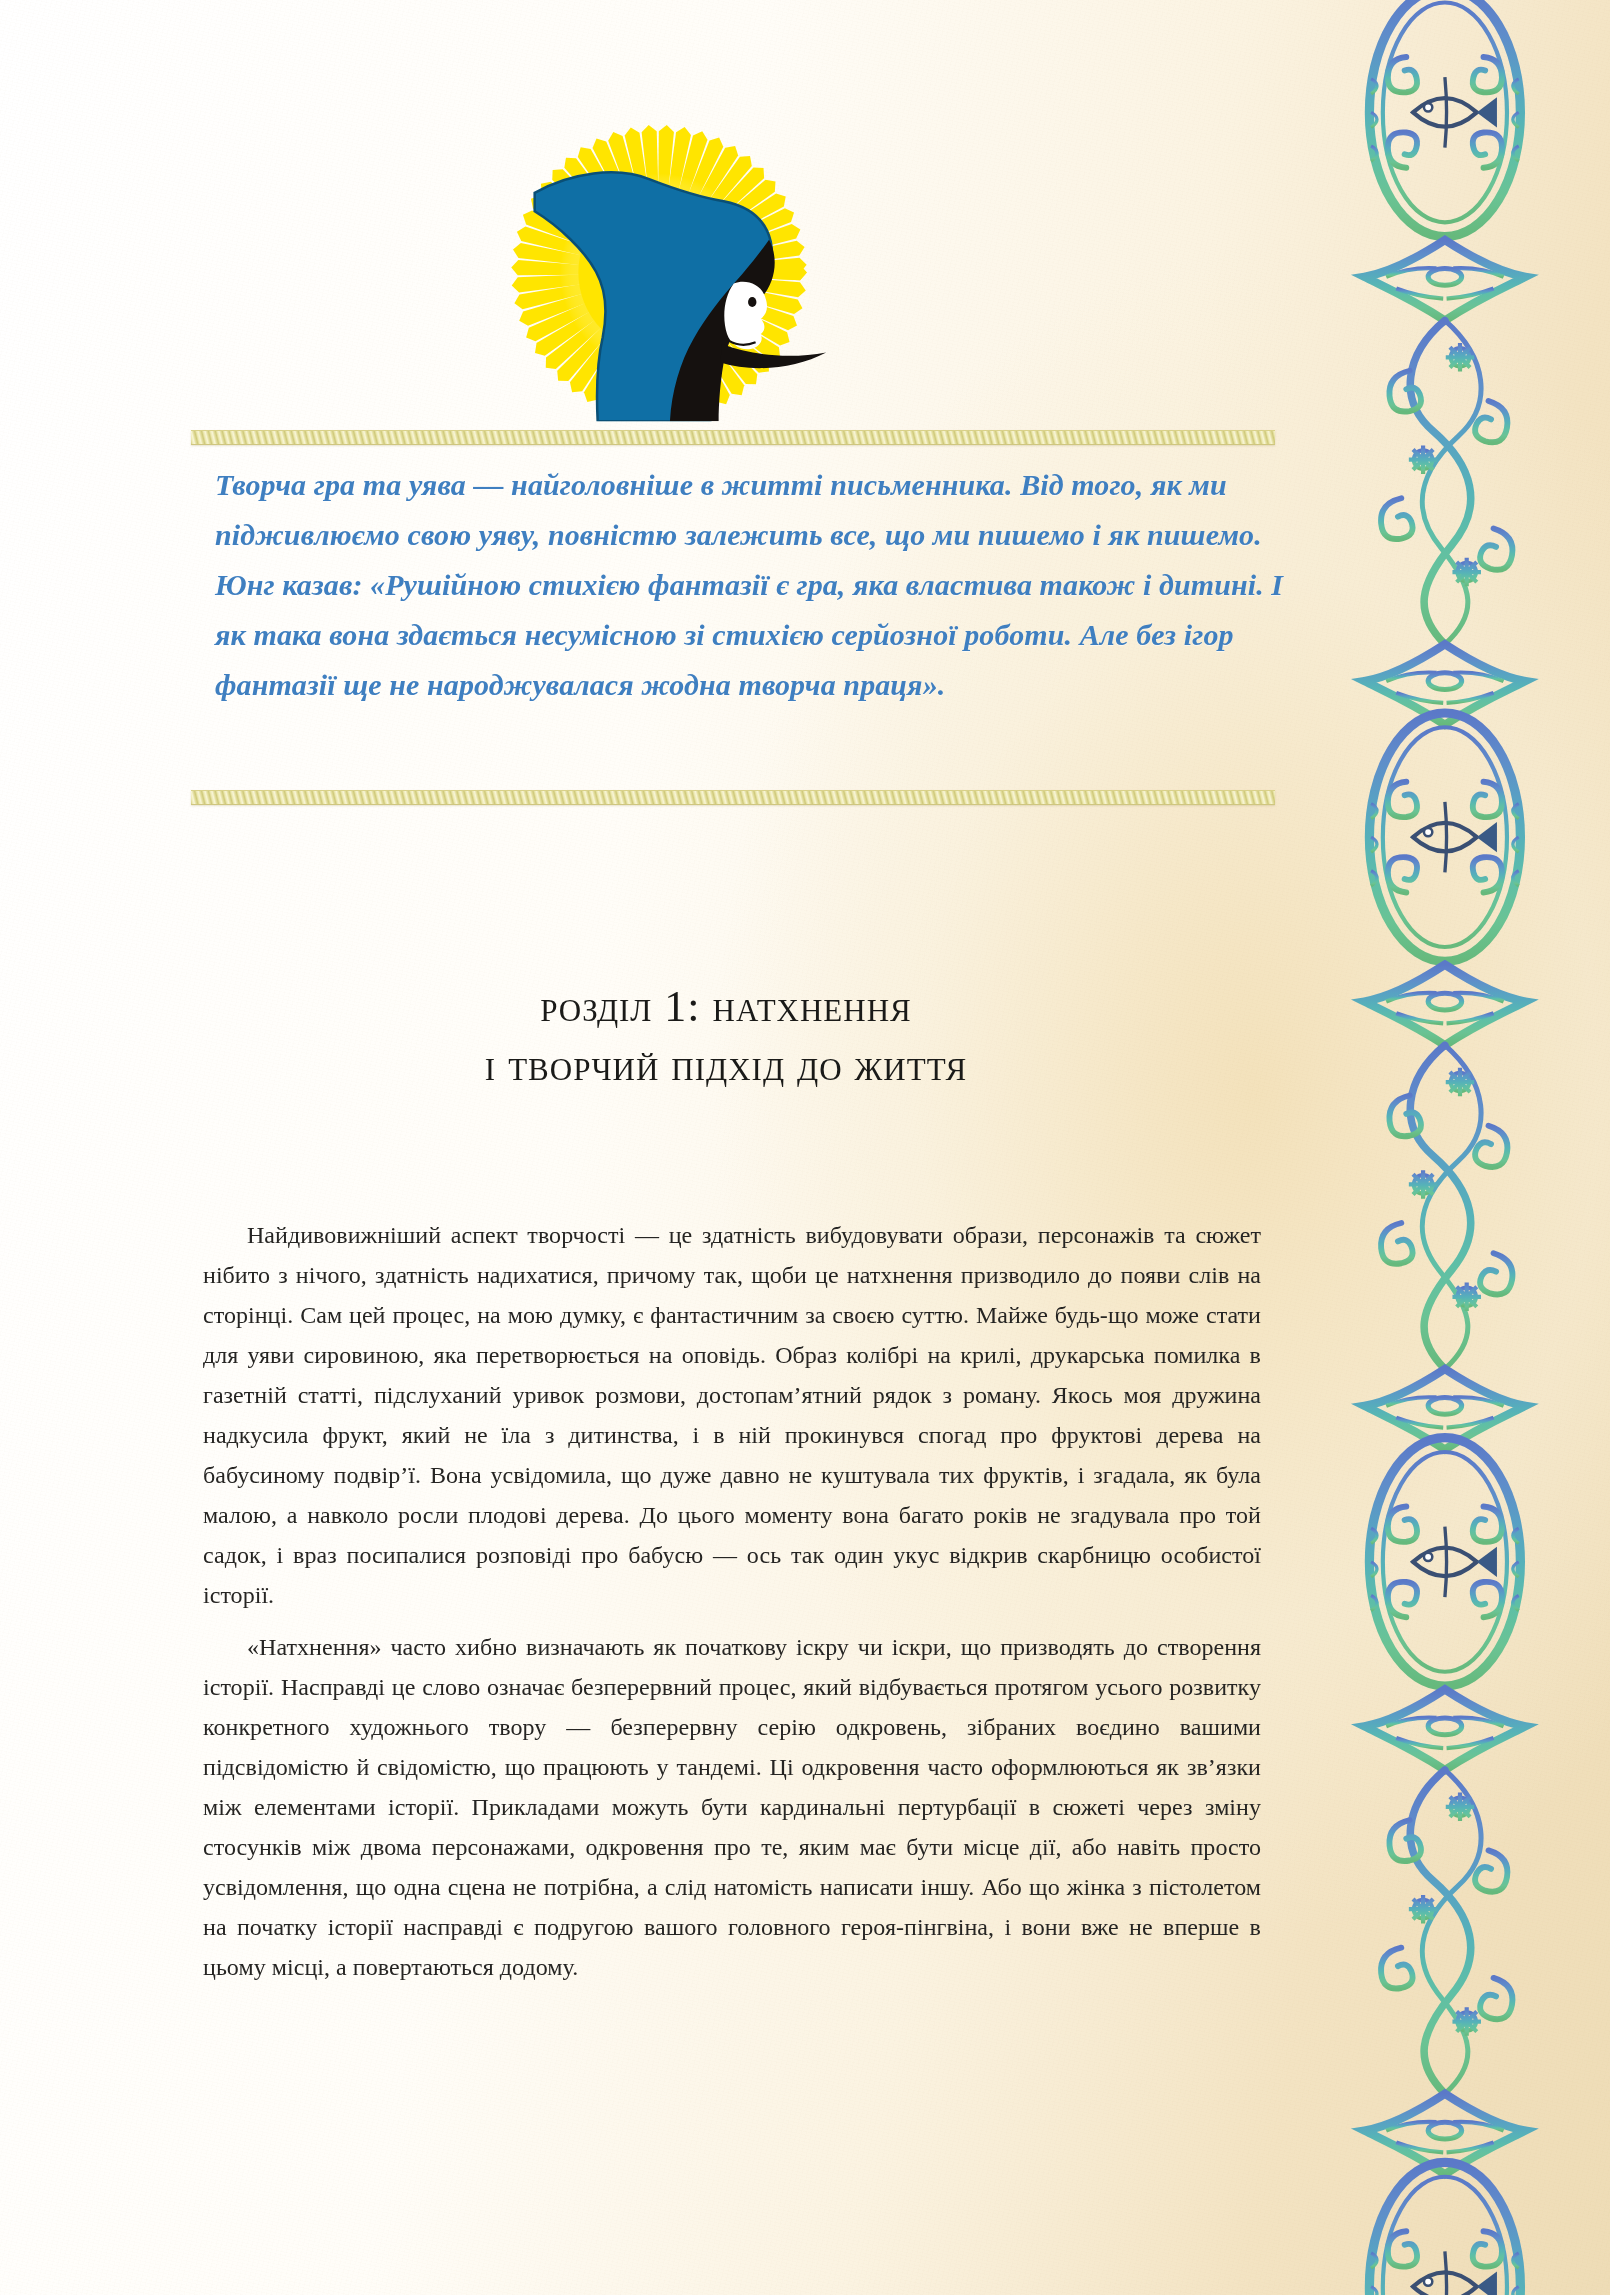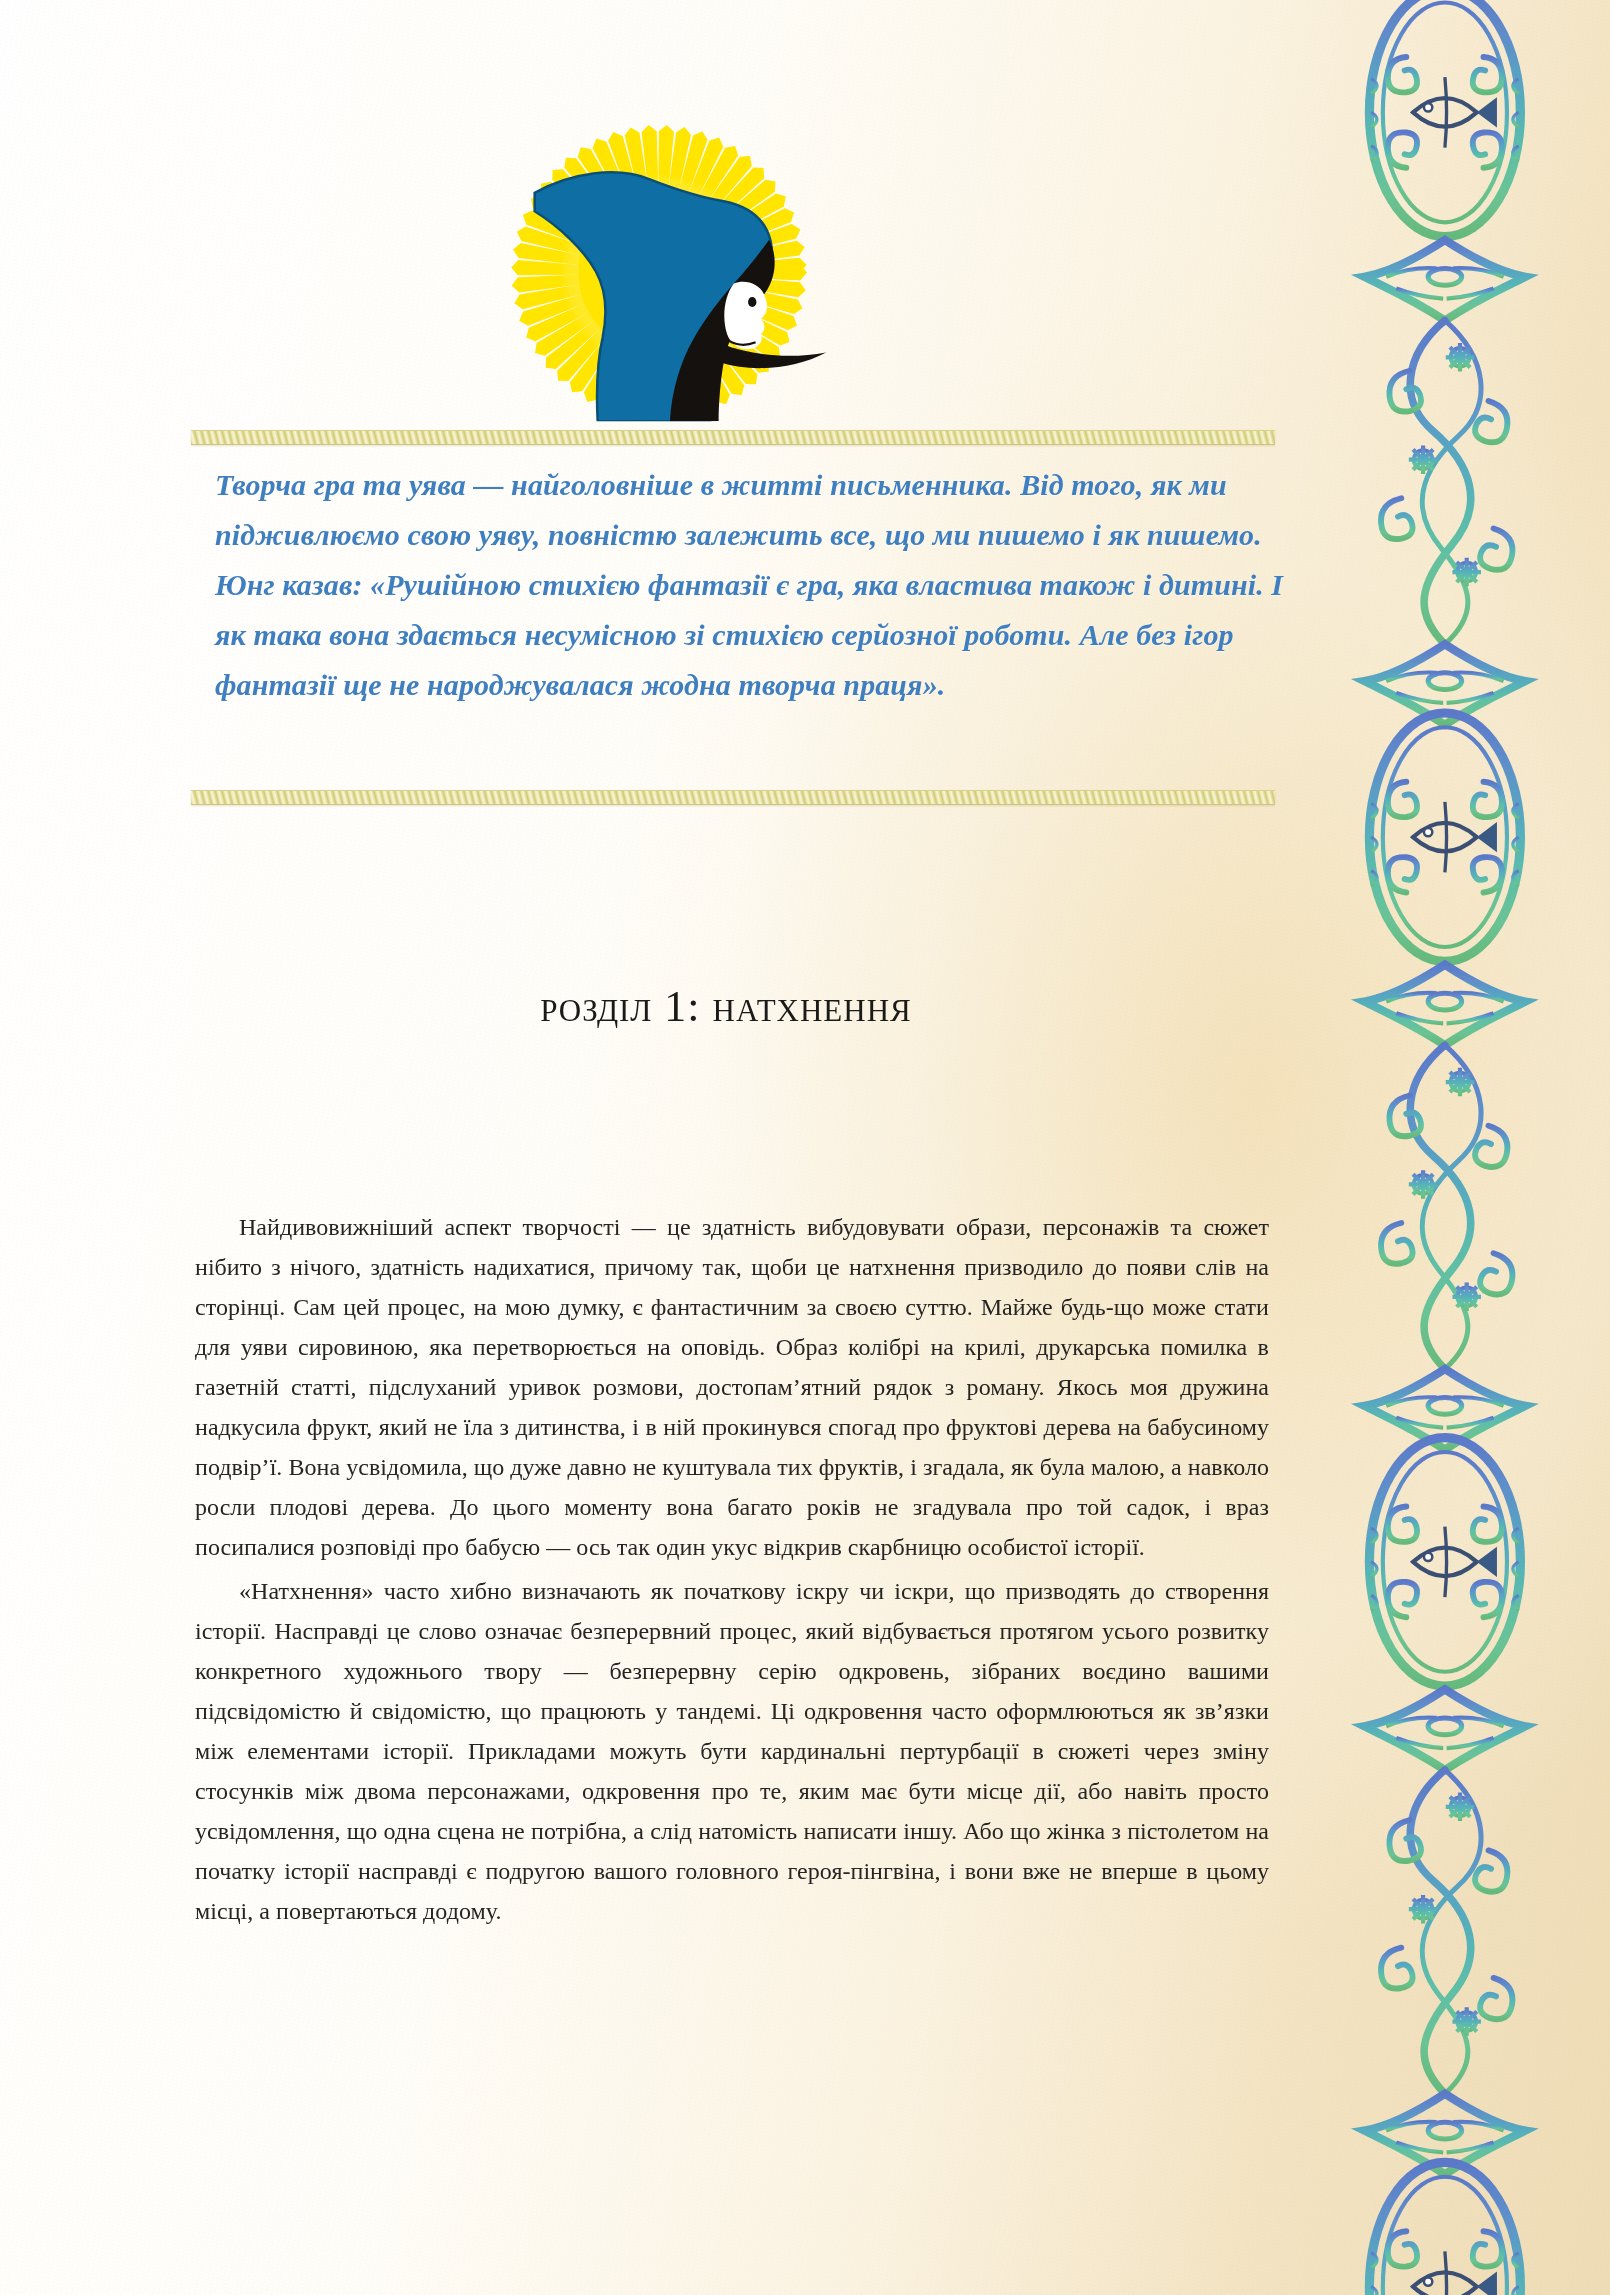--- a/index.html
+++ b/index.html
@@ -97,21 +97,21 @@
     top: 1203px;
     width: 1082px;
     color: #262523;
     font-size: 24px;
     line-height: 40px;
     text-align: justify;
     text-justify: inter-word;
     letter-spacing: 0.04px;
   }
   .body-copy p {
-    margin: 4px;
+    margin: 12px;
     text-indent: 44px;
   }
 
   
   .ornament {
     position: absolute;
     right: 0px;
     top: 0;
     width: 302px;
     height: 2295px;
@@ -242,20 +242,21 @@
   </div>
 
   <div class="rule rule-top"></div>
 
   <div class="epigraph">Творча гра та уява — найголовніше в житті письменника. Від того, як ми підживлюємо свою уяву, повністю залежить все, що ми пишемо і як пишемо. Юнг казав: «Рушійною стихією фантазії є гра, яка властива також і дитині. І як така вона здається несумісною зі стихією серйозної роботи. Але без ігор фантазії ще не народжувалася жодна творча праця».</div>
 
   <div class="rule rule-bottom"></div>
 
   <h1 class="chapter-title">
     <span class="ln">Розділ 1: Натхнення</span>
+    <span class="ln">і творчий підхід до життя</span>
   </h1>
 
   <div class="body-copy">
     <p>Найдивовижніший аспект творчості — це здатність вибудовувати образи, персонажів та сюжет нібито з нічого, здатність надихатися, причому так, щоби це натхнення призводило до появи слів на сторінці. Сам цей процес, на мою думку, є фантастичним за своєю суттю. Майже будь-що може стати для уяви сировиною, яка перетворюється на оповідь. Образ колібрі на крилі, друкарська помилка в газетній статті, підслуханий уривок розмови, достопам’ятний рядок з роману. Якось моя дружина надкусила фрукт, який не їла з дитинства, і в ній прокинувся спогад про фруктові дерева на бабусиному подвір’ї. Вона усвідомила, що дуже давно не куштувала тих фруктів, і згадала, як була малою, а навколо росли плодові дерева. До цього моменту вона багато років не згадувала про той садок, і враз посипалися розповіді про бабусю — ось так один укус відкрив скарбницю особистої історії.</p>
     <p>«Натхнення» часто хибно визначають як початкову іскру чи іскри, що призводять до створення історії. Насправді це слово означає безперервний процес, який відбувається протягом усього розвитку конкретного художнього твору — безперервну серію одкровень, зібраних воєдино вашими підсвідомістю й свідомістю, що працюють у тандемі. Ці одкровення часто оформлюються як зв’язки між елементами історії. Прикладами можуть бути кардинальні пертурбації в сюжеті через зміну стосунків між двома персонажами, одкровення про те, яким має бути місце дії, або навіть просто усвідомлення, що одна сцена не потрібна, а слід натомість написати іншу. Або що жінка з пістолетом на початку історії насправді є подругою вашого головного героя-пінгвіна, і вони вже не вперше в цьому місці, а повертаються додому.</p>
   </div>
 
   <div class="ornament">
     <svg width="302" height="2295" viewBox="0 0 360 2736" xmlns="http://www.w3.org/2000/svg">
       <defs>

